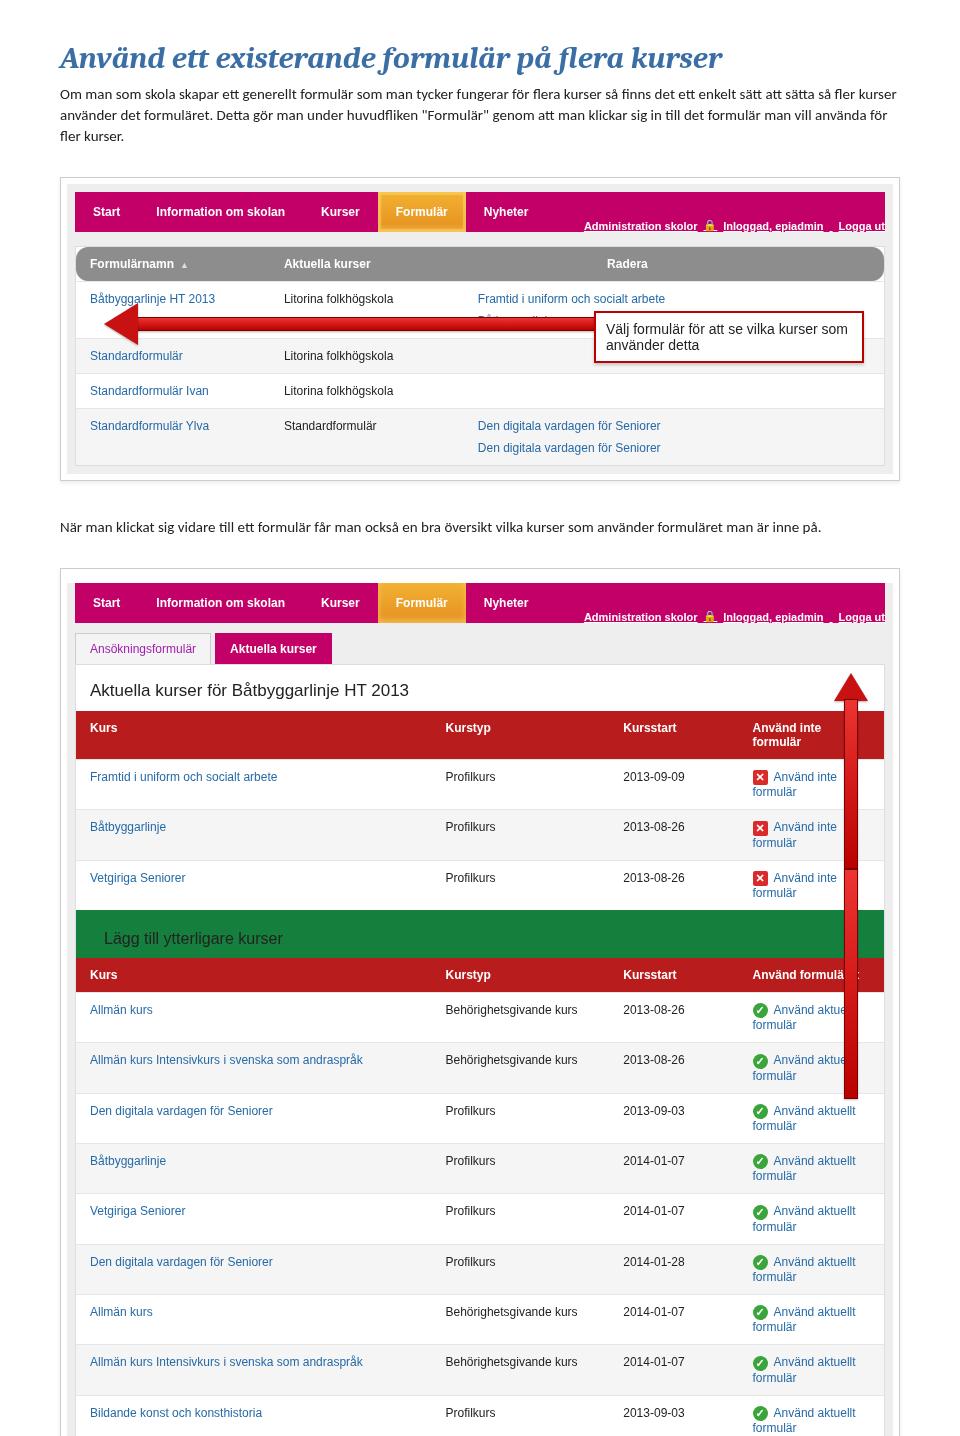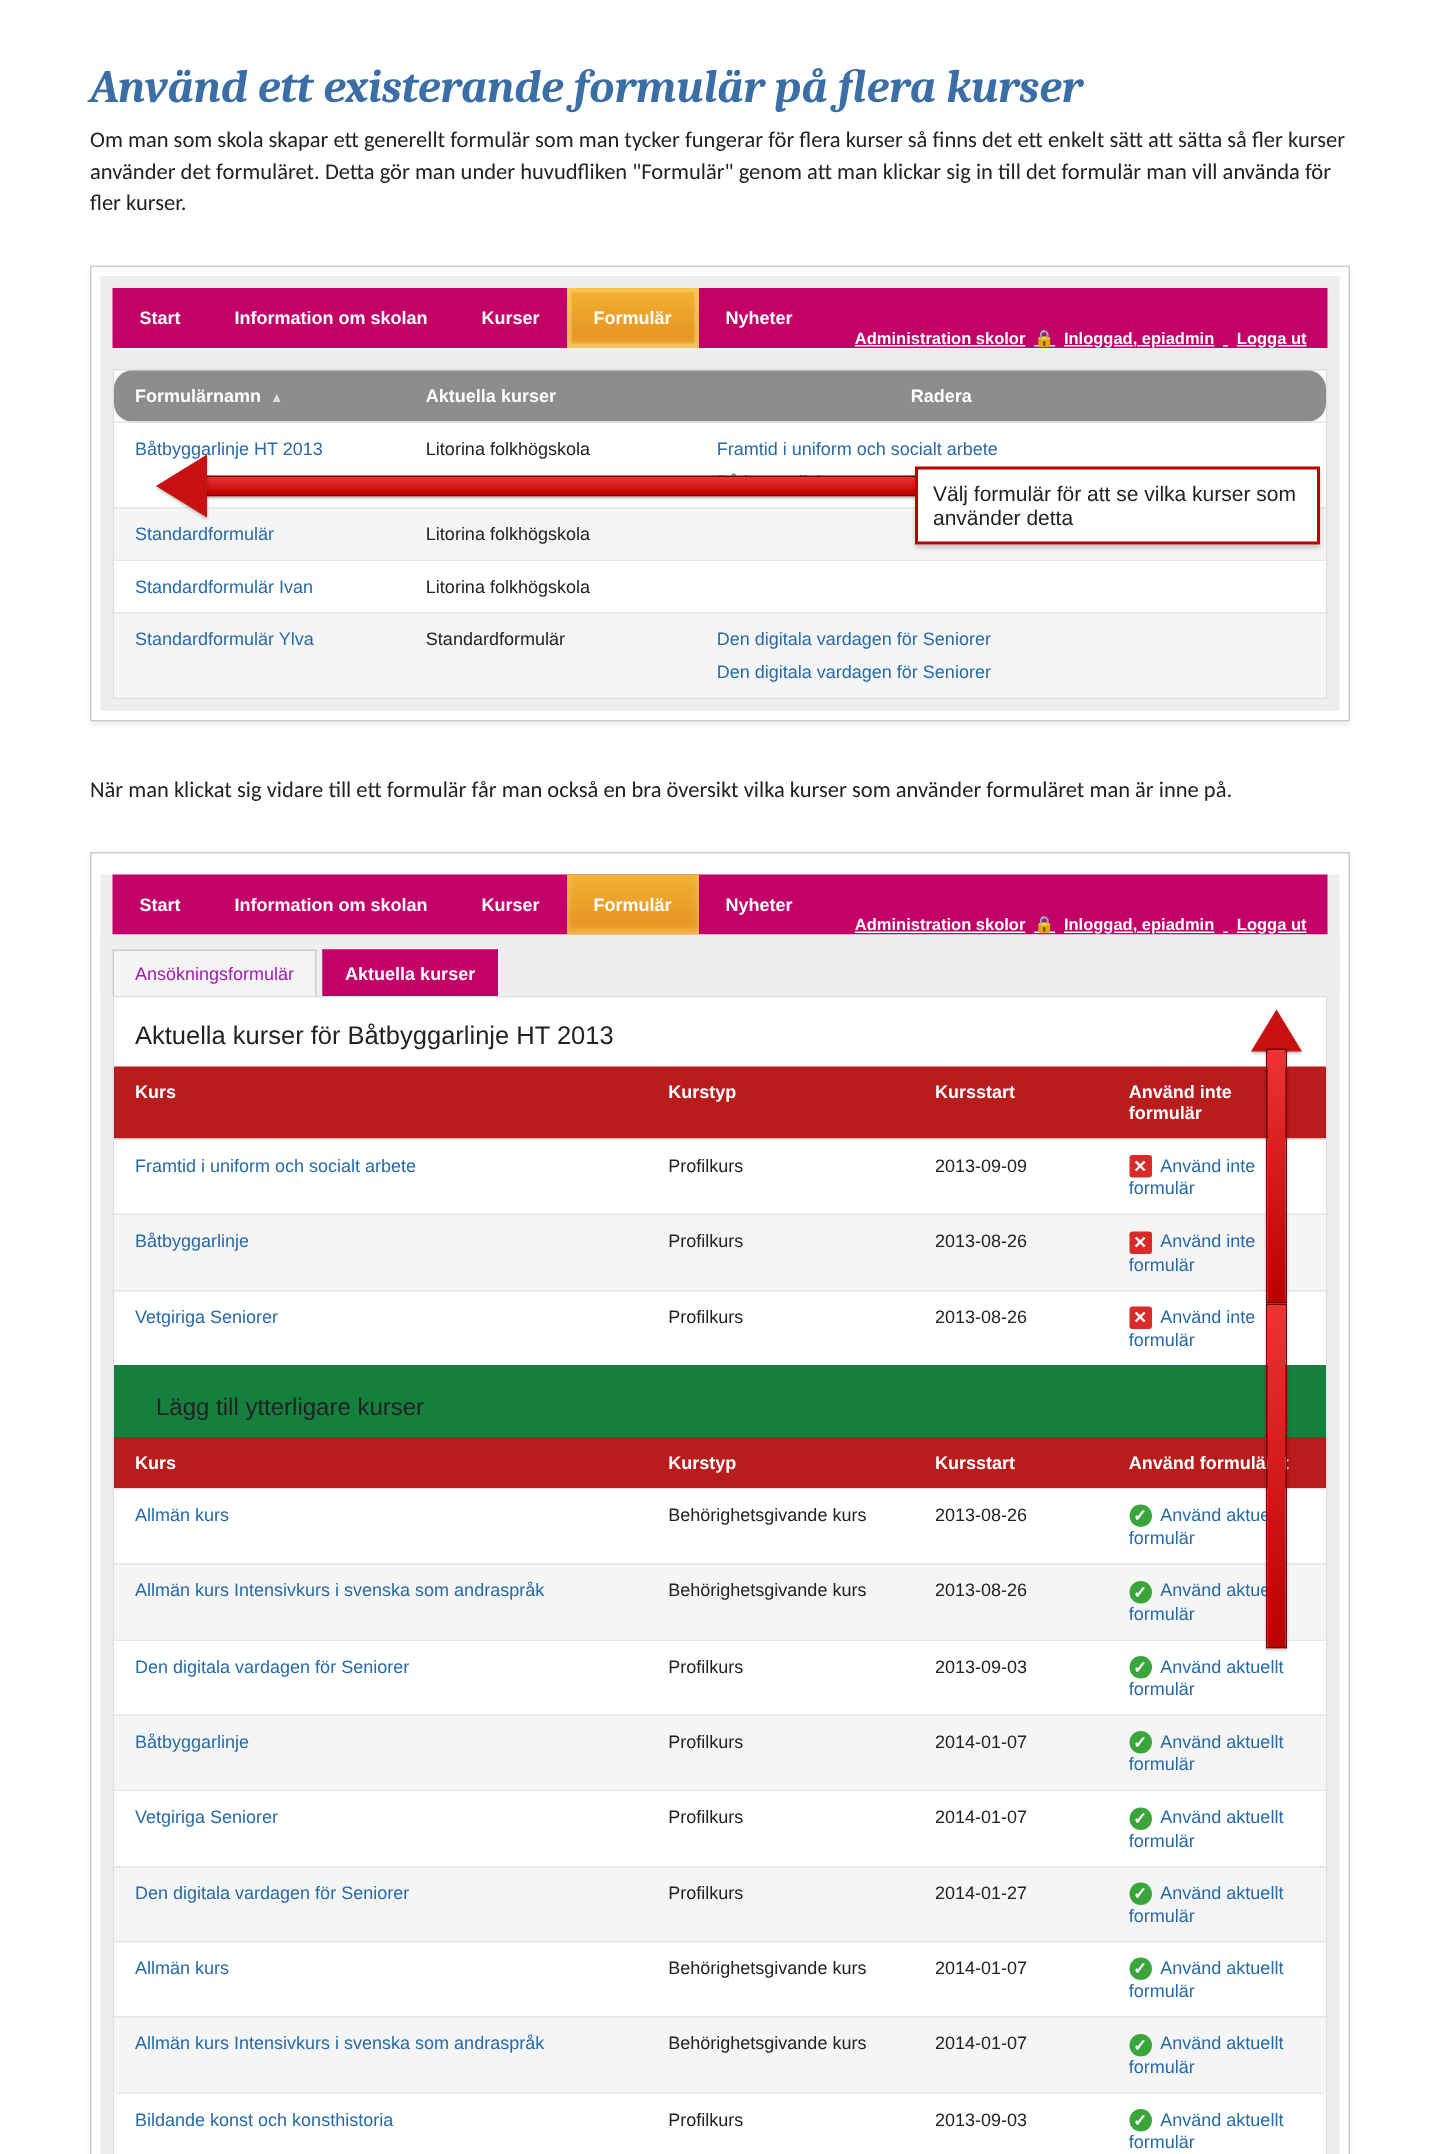--- a/index.html
+++ b/index.html
@@ -6,37 +6,37 @@
   body { font-family: Cambria, Georgia, serif; background: #fff; width: 960px; margin: 0 auto; padding: 40px 60px; color: #222; }
   h2 { color: #3a6ea5; font-weight: 700; font-size: 31px; font-style: italic; margin-bottom: 8px; font-family: Cambria, Georgia, serif; }
   .body-text { font-size: 15px; line-height: 1.4; margin-bottom: 30px; font-family: Calibri, Arial, sans-serif; }
   .screenshot-wrap { border: 1px solid #ccc; padding: 6px; background: #fff; margin-bottom: 36px; box-shadow: 0 2px 4px rgba(0,0,0,0.08); }
   .screenshot-inner { background: #eee; padding: 8px; }
   .menubar { background: #c20068; display: flex; align-items: flex-end; color: #fff; font: bold 12px Arial, sans-serif; height: 40px; }
   .menubar .mitem { padding: 0 18px; height: 40px; display: flex; align-items: center; }
   .menubar .mitem.active { background: linear-gradient(#f2b233,#e58f1f); box-shadow: 0 -3px 6px rgba(255,220,120,0.6) inset; }
   .menubar .mitem.hi { outline: 3px solid rgba(255,230,120,0.35); outline-offset: -3px; }
   .menubar .spacer { flex: 1; }
-  .menubar .right { font-size: 11px; padding-right: 14px; display: flex; align-items: center; gap: 6px; text-decoration: underline; }
+  .menubar .right { font-size: 11px; display: flex; align-items: center; gap: 6px; text-decoration: underline; }
   .lock { display: inline-block; }
   .panel { background: #fff; margin-top: 14px; border: 1px solid #ddd; position: relative; }
   .thead { background: #8d8d8d; color: #fff; display: flex; font: bold 12px Arial, sans-serif; border-radius: 12px; }
   .th, .td { padding: 10px 14px; font-size: 12px; }
   .row { display: flex; border-top: 1px solid #e6e6e6; font: 12px Arial, sans-serif; }
   .row.alt { background: #f5f5f5; }
   .c-name { width: 24%; }
   .c-till { width: 24%; }
   .c-ak { width: 40%; }
   .c-rad { width: 12%; }
   .link { color: #266aa7; }
   .sortcaret::after { content: "▲"; font-size: 9px; margin-left: 6px; color: #ddd; }
   .arrow-overlay { position: absolute; top: 46px; left: 20px; width: 620px; height: 48px; pointer-events: none; }
   .arrow-shaft { position: absolute; top: 24px; left: 40px; width: 560px; height: 14px; background: linear-gradient(#e33,#b00); border: 1px solid #700; box-shadow: 0 1px 2px rgba(0,0,0,0.3); }
   .arrow-head { position: absolute; top: 10px; left: 8px; width: 0; height: 0; border-top: 21px solid transparent; border-bottom: 21px solid transparent; border-right: 34px solid #c81111; filter: drop-shadow(0 1px 1px rgba(0,0,0,0.3)); }
-  .callout { position: absolute; top: 64px; right: 4px; width: 270px; background: #fff; border: 2px solid #b00; padding: 8px 10px; font: 14px Arial, sans-serif; box-shadow: 0 2px 3px rgba(0,0,0,0.2); z-index: 5; }
+  .callout { position: absolute; top: 64px; right: 20px; width: 270px; background: #fff; border: 2px solid #b00; padding: 8px 10px; font: 14px Arial, sans-serif; box-shadow: 0 2px 3px rgba(0,0,0,0.2); z-index: 5; }
 
   .tabs { display: flex; gap: 4px; padding: 10px 8px 0 8px; background: #eee; font: 12px Arial, sans-serif; }
   .tab { background: #f4f4f4; border: 1px solid #ccc; border-bottom: none; padding: 8px 14px; color: #a21caf; }
   .tab.active { background: #c20068; color: #fff; border-color: #c20068; font-weight: bold; }
   .section-title { font: 17px Arial, sans-serif; padding: 16px 14px 10px; background: #fff; }
   .thead2 { background: #b91c1c; color: #fff; display: flex; font: bold 12px Arial, sans-serif; }
   .c2-kurs { width: 44%; }
   .c2-typ { width: 22%; }
   .c2-start { width: 16%; }
   .c2-use { width: 18%; }
@@ -215,21 +215,21 @@
           </div>
           <div class="row">
             <div class="td c2-kurs link">Vetgiriga Seniorer</div>
             <div class="td c2-typ">Profilkurs</div>
             <div class="td c2-start">2014-01-07</div>
             <div class="td c2-use usecell"><span class="iconbox green">✓</span>Använd aktuellt formulär</div>
           </div>
           <div class="row alt">
             <div class="td c2-kurs link">Den digitala vardagen för Seniorer</div>
             <div class="td c2-typ">Profilkurs</div>
-            <div class="td c2-start">2014-01-27</div>
+            <div class="td c2-start">2014-01-28</div>
             <div class="td c2-use usecell"><span class="iconbox green">✓</span>Använd aktuellt formulär</div>
           </div>
           <div class="row">
             <div class="td c2-kurs link">Allmän kurs</div>
             <div class="td c2-typ">Behörighetsgivande kurs</div>
             <div class="td c2-start">2014-01-07</div>
             <div class="td c2-use usecell"><span class="iconbox green">✓</span>Använd aktuellt formulär</div>
           </div>
           <div class="row alt">
             <div class="td c2-kurs link">Allmän kurs Intensivkurs i svenska som andraspråk</div>

